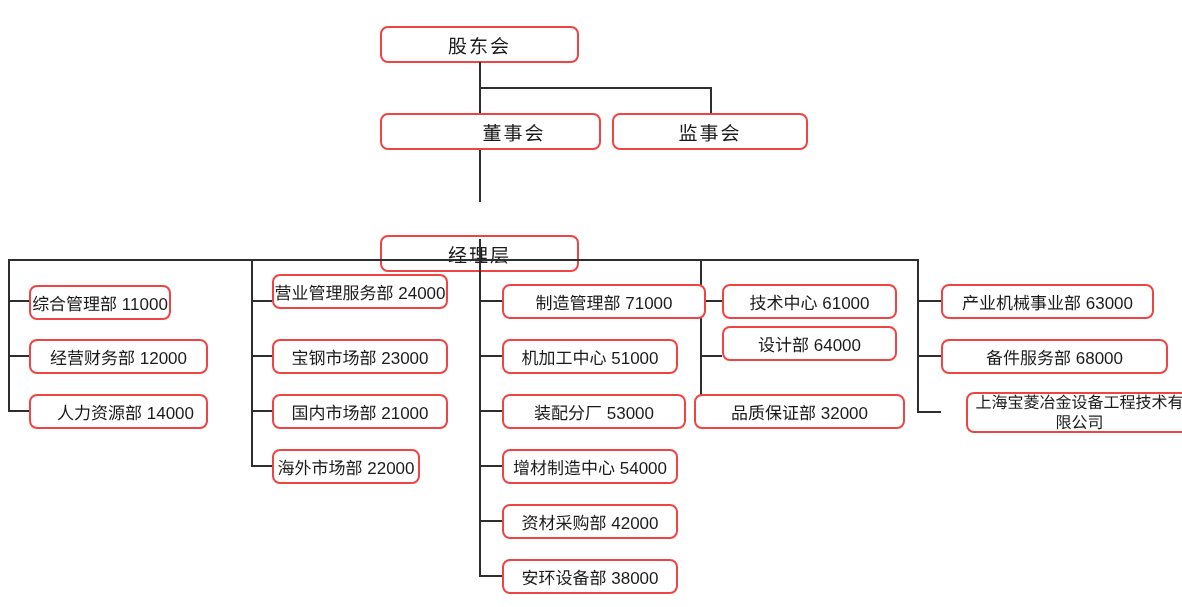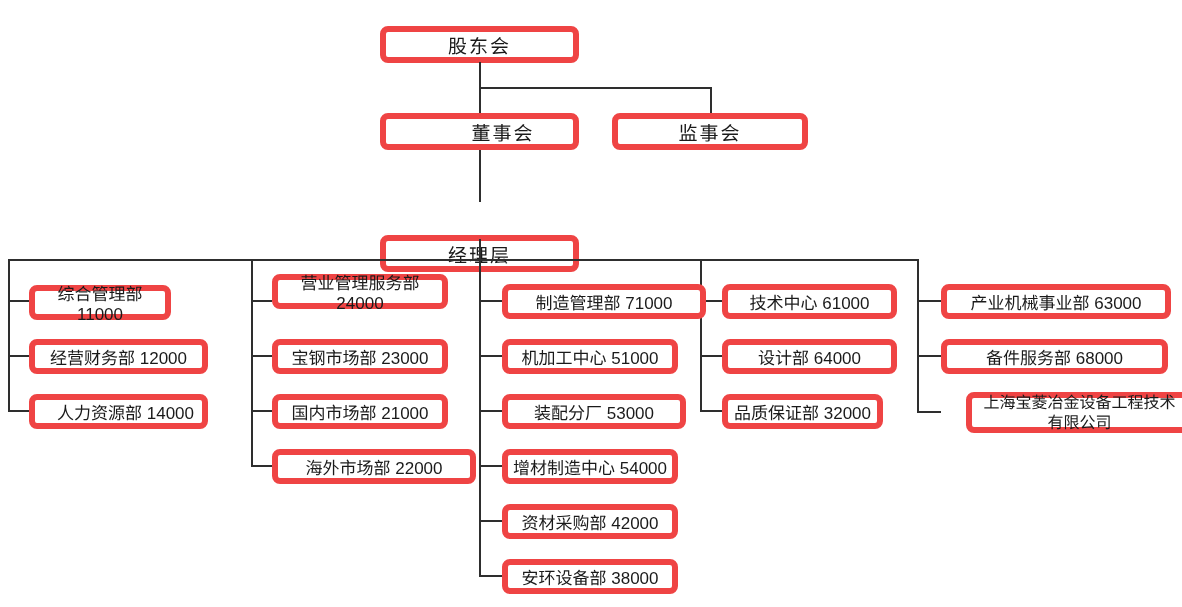--- a/index.html
+++ b/index.html
@@ -11,21 +11,21 @@
     position: relative;
     width: 1182px;
     height: 607px;
     background: #ffffff;
     overflow: hidden;
   }
   .node {
     position: absolute;
     box-sizing: border-box;
     background: #ffffff;
-    border: 6px solid #ef4444;
+    border: 2px solid #ef4444;
     border-radius: 8px;
     display: flex;
     align-items: center;
     justify-content: center;
     text-align: center;
     color: #1a1a1a;
   }
   .node.title { height: 37px; font-size: 19px; letter-spacing: 2px; }
   .node.dept  { height: 35px; font-size: 17px; }
   .node.dept.small { font-size: 16px; line-height: 1.2; padding: 0 4px; }
@@ -34,21 +34,21 @@
 </style>
 </head>
 <body>
 
 <div id="canvas">
 
   <div class="node title" style="left:380px;top:26px;width:199px;">
     <span>股东会</span>
   </div>
 
-  <div class="node title" style="left:380px;top:113px;width:199px;padding-left:47px;">
+  <div class="node title" style="left:380px;top:113px;width:221px;padding-left:47px;">
     <span>董事会</span>
   </div>
 
   <div class="node title" style="left:612px;top:113px;width:196px;">
     <span>监事会</span>
   </div>
 
   <div class="node title" style="left:380px;top:202px;width:199px;margin-top:33px;">
     <span>经理层</span>
   </div>
@@ -102,21 +102,21 @@
 
   <div class="node dept" style="left:272px;top:274px;width:176px;">
     <span>营业管理服务部 24000</span>
   </div>
   <div class="node dept" style="left:272px;top:339px;width:176px;">
     <span>宝钢市场部 23000</span>
   </div>
   <div class="node dept" style="left:272px;top:394px;width:176px;">
     <span>国内市场部 21000</span>
   </div>
-  <div class="node dept" style="left:272px;top:449px;width:204px;">
+  <div class="node dept" style="left:272px;top:449px;width:148px;">
     <span>海外市场部 22000</span>
   </div>
 
   <div class="node dept" style="left:502px;top:284px;width:204px;">
     <span>制造管理部 71000</span>
   </div>
   <div class="node dept" style="left:502px;top:339px;width:176px;">
     <span>机加工中心 51000</span>
   </div>
   <div class="node dept" style="left:502px;top:394px;width:184px;">
@@ -128,28 +128,28 @@
   <div class="node dept" style="left:502px;top:504px;width:176px;">
     <span>资材采购部 42000</span>
   </div>
   <div class="node dept" style="left:502px;top:559px;width:176px;">
     <span>安环设备部 38000</span>
   </div>
 
   <div class="node dept" style="left:722px;top:284px;width:175px;">
     <span>技术中心 61000</span>
   </div>
-  <div class="node dept" style="left:722px;top:339px;width:175px;">
+  <div class="node dept" style="left:722px;top:326px;width:175px;">
     <span>设计部 64000</span>
   </div>
-  <div class="node dept" style="left:722px;top:394px;width:161px;">
+  <div class="node dept" style="left:694px;top:394px;width:211px;">
     <span>品质保证部 32000</span>
   </div>
 
-  <div class="node dept" style="left:941px;top:284px;width:230px;">
+  <div class="node dept" style="left:941px;top:284px;width:213px;">
     <span>产业机械事业部 63000</span>
   </div>
   <div class="node dept" style="left:941px;top:339px;width:227px;">
     <span>备件服务部 68000</span>
   </div>
   <div class="node dept small" style="left:966px;top:392px;width:227px;height:41px;">
     <span>上海宝菱冶金设备工程技术有限公司</span>
   </div>
 
 </div>

